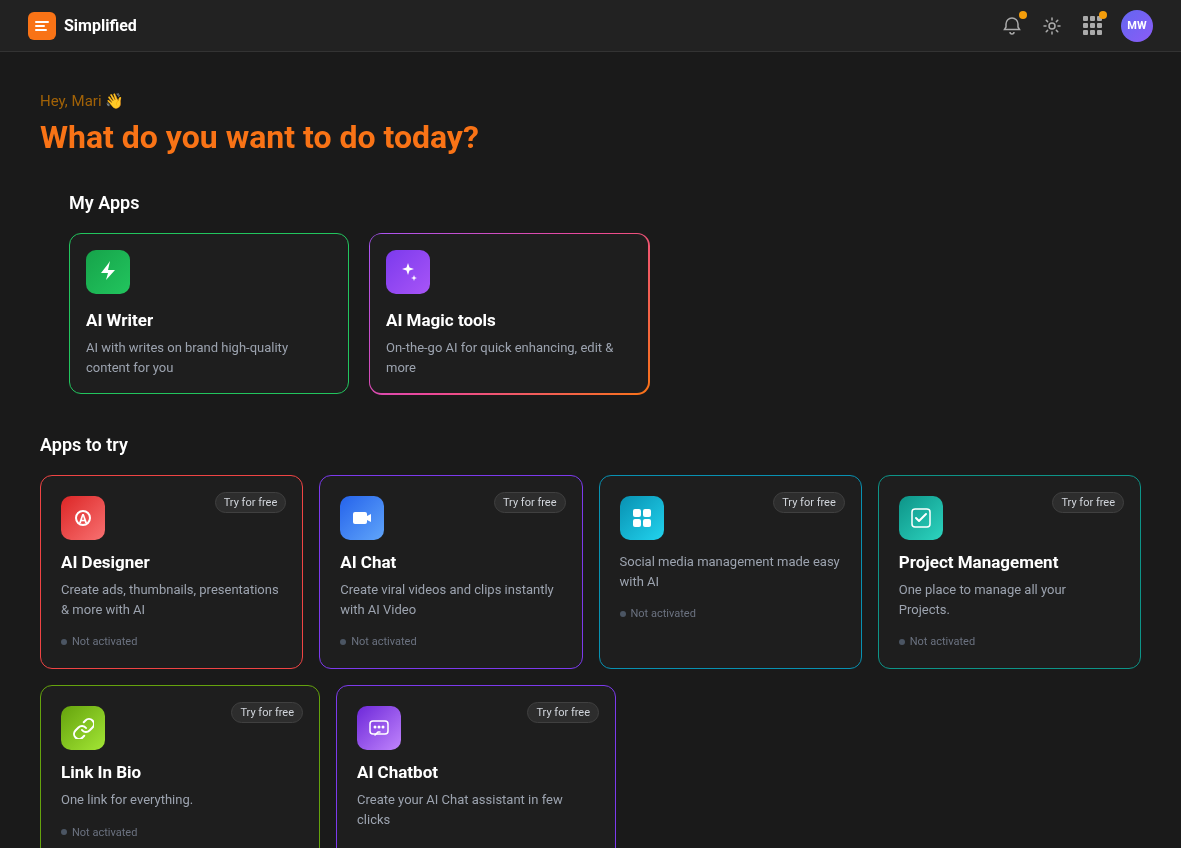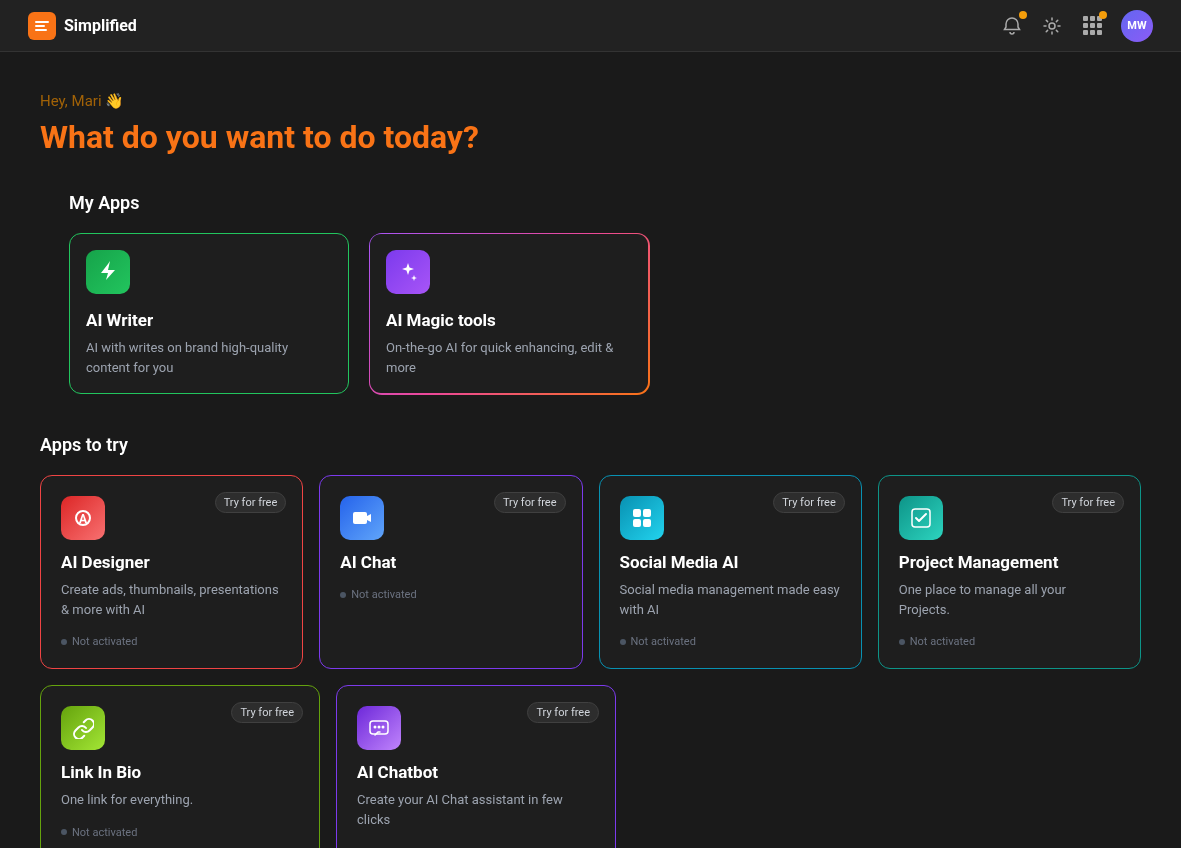--- a/index.html
+++ b/index.html
@@ -365,34 +365,34 @@
 
       <div class="try-card ai-video-card">
         <span class="try-for-free-badge">Try for free</span>
         <div class="card-icon icon-blue-video" style="margin-bottom:12px;">
           <svg width="22" height="22" viewBox="0 0 22 22" fill="none">
             <rect x="2" y="5" width="14" height="12" rx="2" fill="white"></rect>
             <path d="M16 9l4-2v8l-4-2V9z" fill="white"></path>
           </svg>
         </div>
         <div class="card-title">AI Chat</div>
+        <div class="card-desc">Create viral videos and clips instantly with AI Video</div>
         <div class="not-activated">Not activated</div>
       </div>
 
       <div class="try-card social-media-card">
         <span class="try-for-free-badge">Try for free</span>
         <div class="card-icon icon-cyan" style="margin-bottom:12px;">
           <svg width="22" height="22" viewBox="0 0 22 22" fill="none">
             <rect x="2" y="2" width="8" height="8" rx="2" fill="white"></rect>
             <rect x="12" y="2" width="8" height="8" rx="2" fill="white"></rect>
             <rect x="2" y="12" width="8" height="8" rx="2" fill="white"></rect>
             <rect x="12" y="12" width="8" height="8" rx="2" fill="white"></rect>
           </svg>
         </div>
-        <div class="card-title">Social Media AI</div>
         <div class="card-desc">Social media management made easy with AI</div>
         <div class="not-activated">Not activated</div>
       </div>
 
       <div class="try-card project-mgmt-card">
         <span class="try-for-free-badge">Try for free</span>
         <div class="card-icon icon-teal" style="margin-bottom:12px;">
           <svg width="22" height="22" viewBox="0 0 22 22" fill="none">
             <rect x="2" y="2" width="18" height="18" rx="3" stroke="white" stroke-width="1.5" fill="none"></rect>
             <path d="M6 11l3 3 7-7" stroke="white" stroke-width="2" stroke-linecap="round" stroke-linejoin="round"></path>

